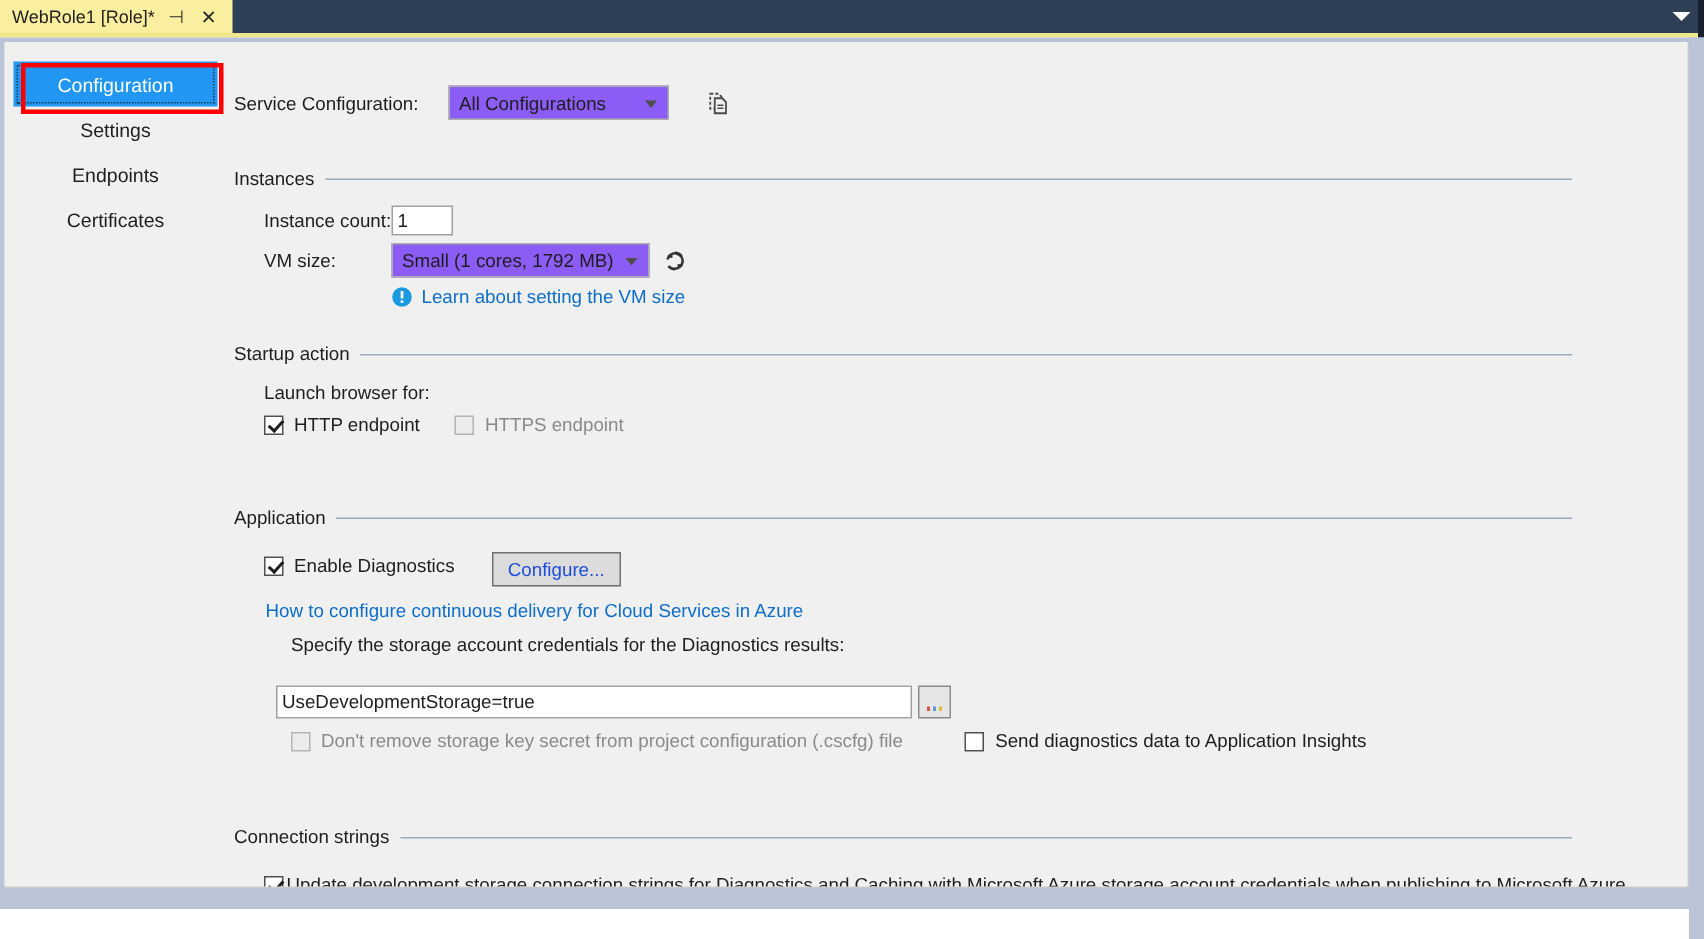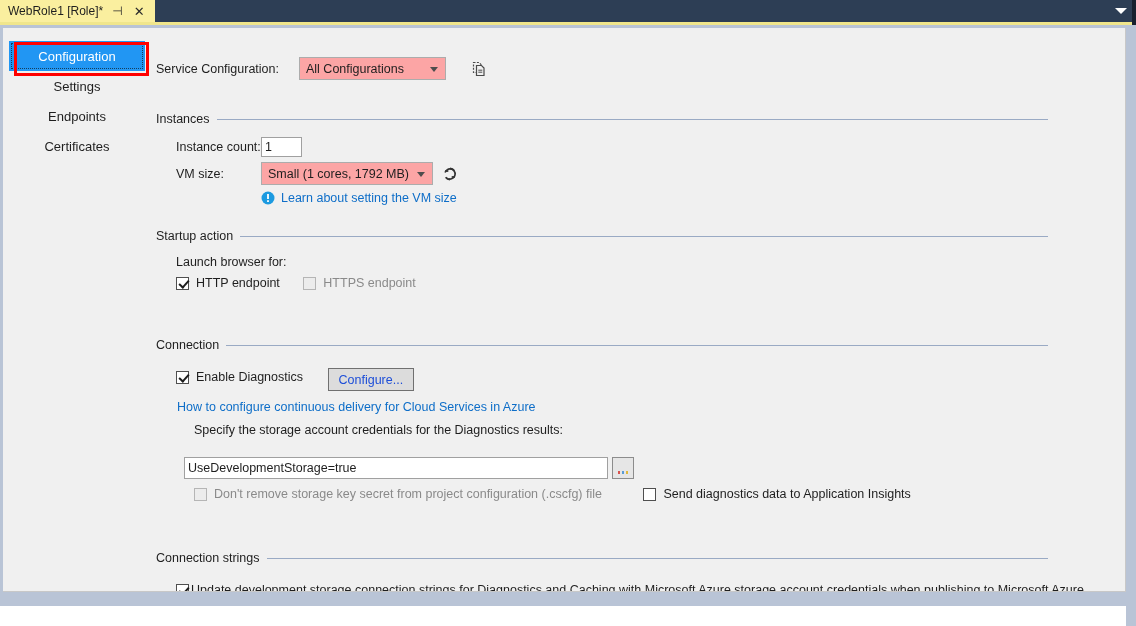--- a/index.html
+++ b/index.html
@@ -155,21 +155,21 @@
     position: absolute;
     left: 5px; top: 29px;
     display: flex;
     align-items: center;
     gap: 20px;
   }
   .svc-label { font-size: 12.5px; }
   .combo {
     position: relative;
     height: 23px;
-    background: #fca5a5;
+    background: #8b5cf6;
     border: 1px solid #acacac;
     display: flex;
     align-items: center;
     padding: 0 22px 0 6px;
     font-size: 12.5px;
     color: #1e1e1e;
     cursor: pointer;
     white-space: nowrap;
   }
   .combo .caret {
@@ -411,21 +411,21 @@
           </div>
 
           <div class="cb disabled" style="margin:7px 0 0 20px;">
             <span class="box"></span>
             <span>HTTPS endpoint</span>
           </div>
         </div>
 
         <div class="group" style="top:310px;">
           <div class="group-head">
-            <span>Connection</span>
+            <span>Application</span>
             <span class="rule"></span>
           </div>
 
           <div class="cb checked" style="margin:18px 0 0 20px;">
             <span class="box"></span>
             <span>Enable Diagnostics</span>
           </div>
 
           <button class="btn" style="margin:9px 0 0 21px;">Configure...</button>
 

